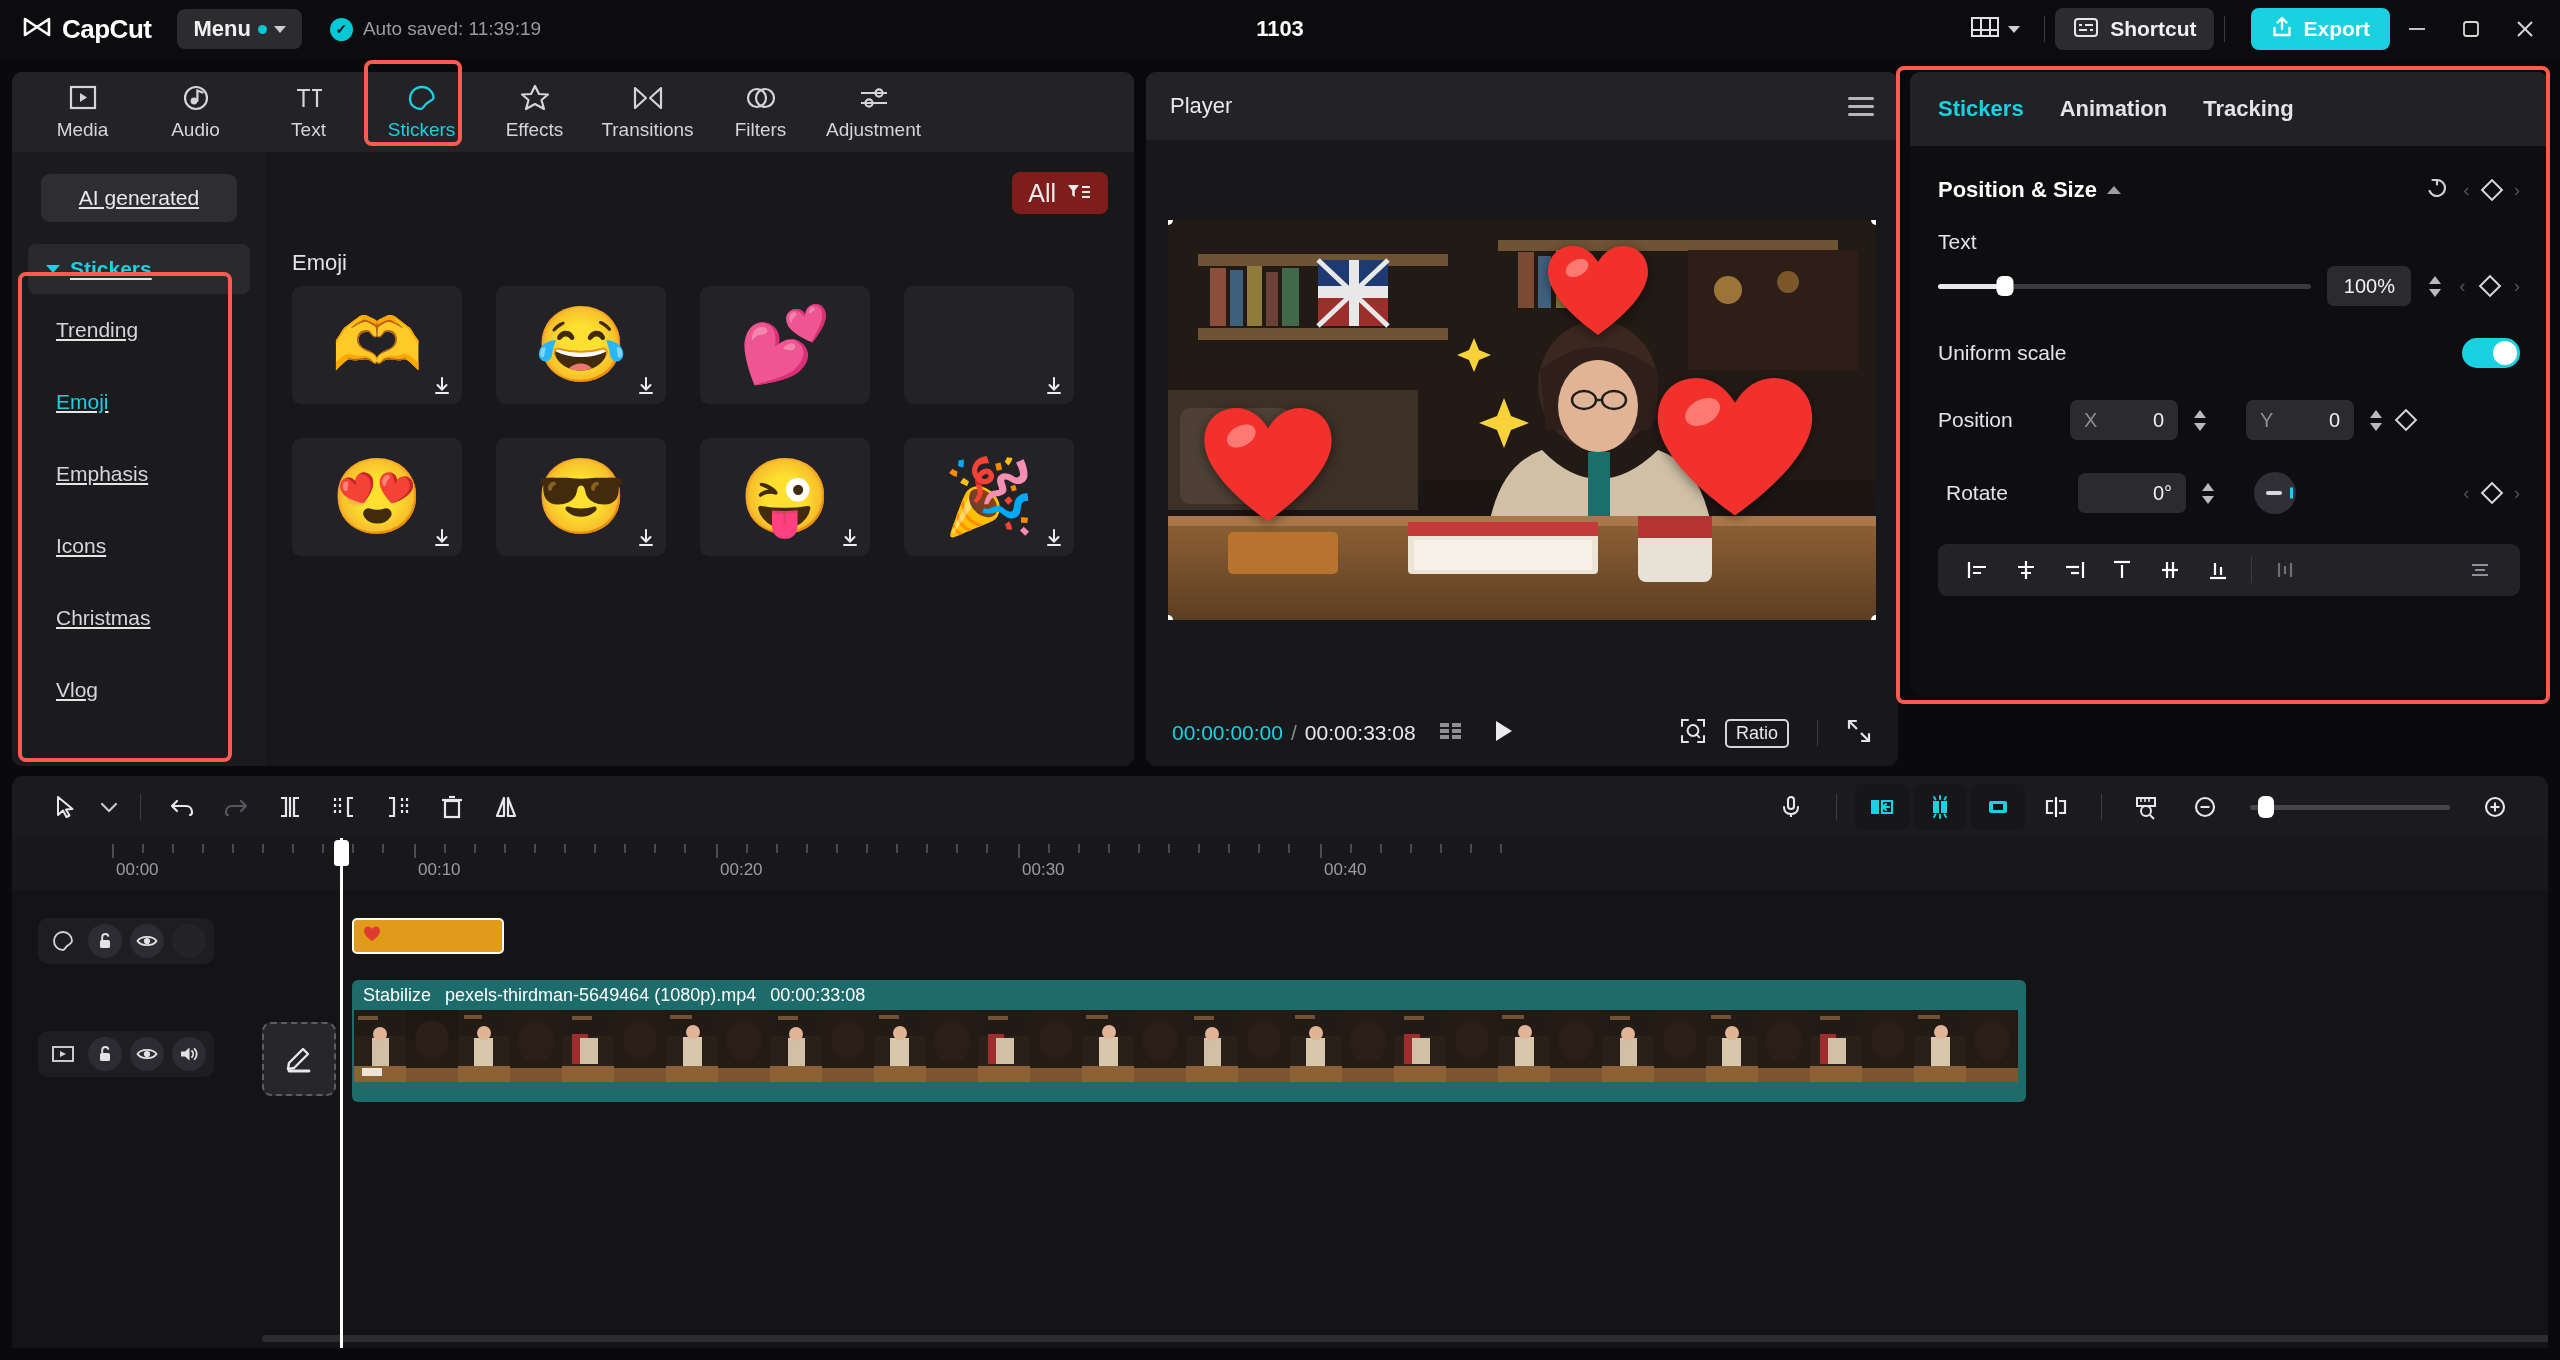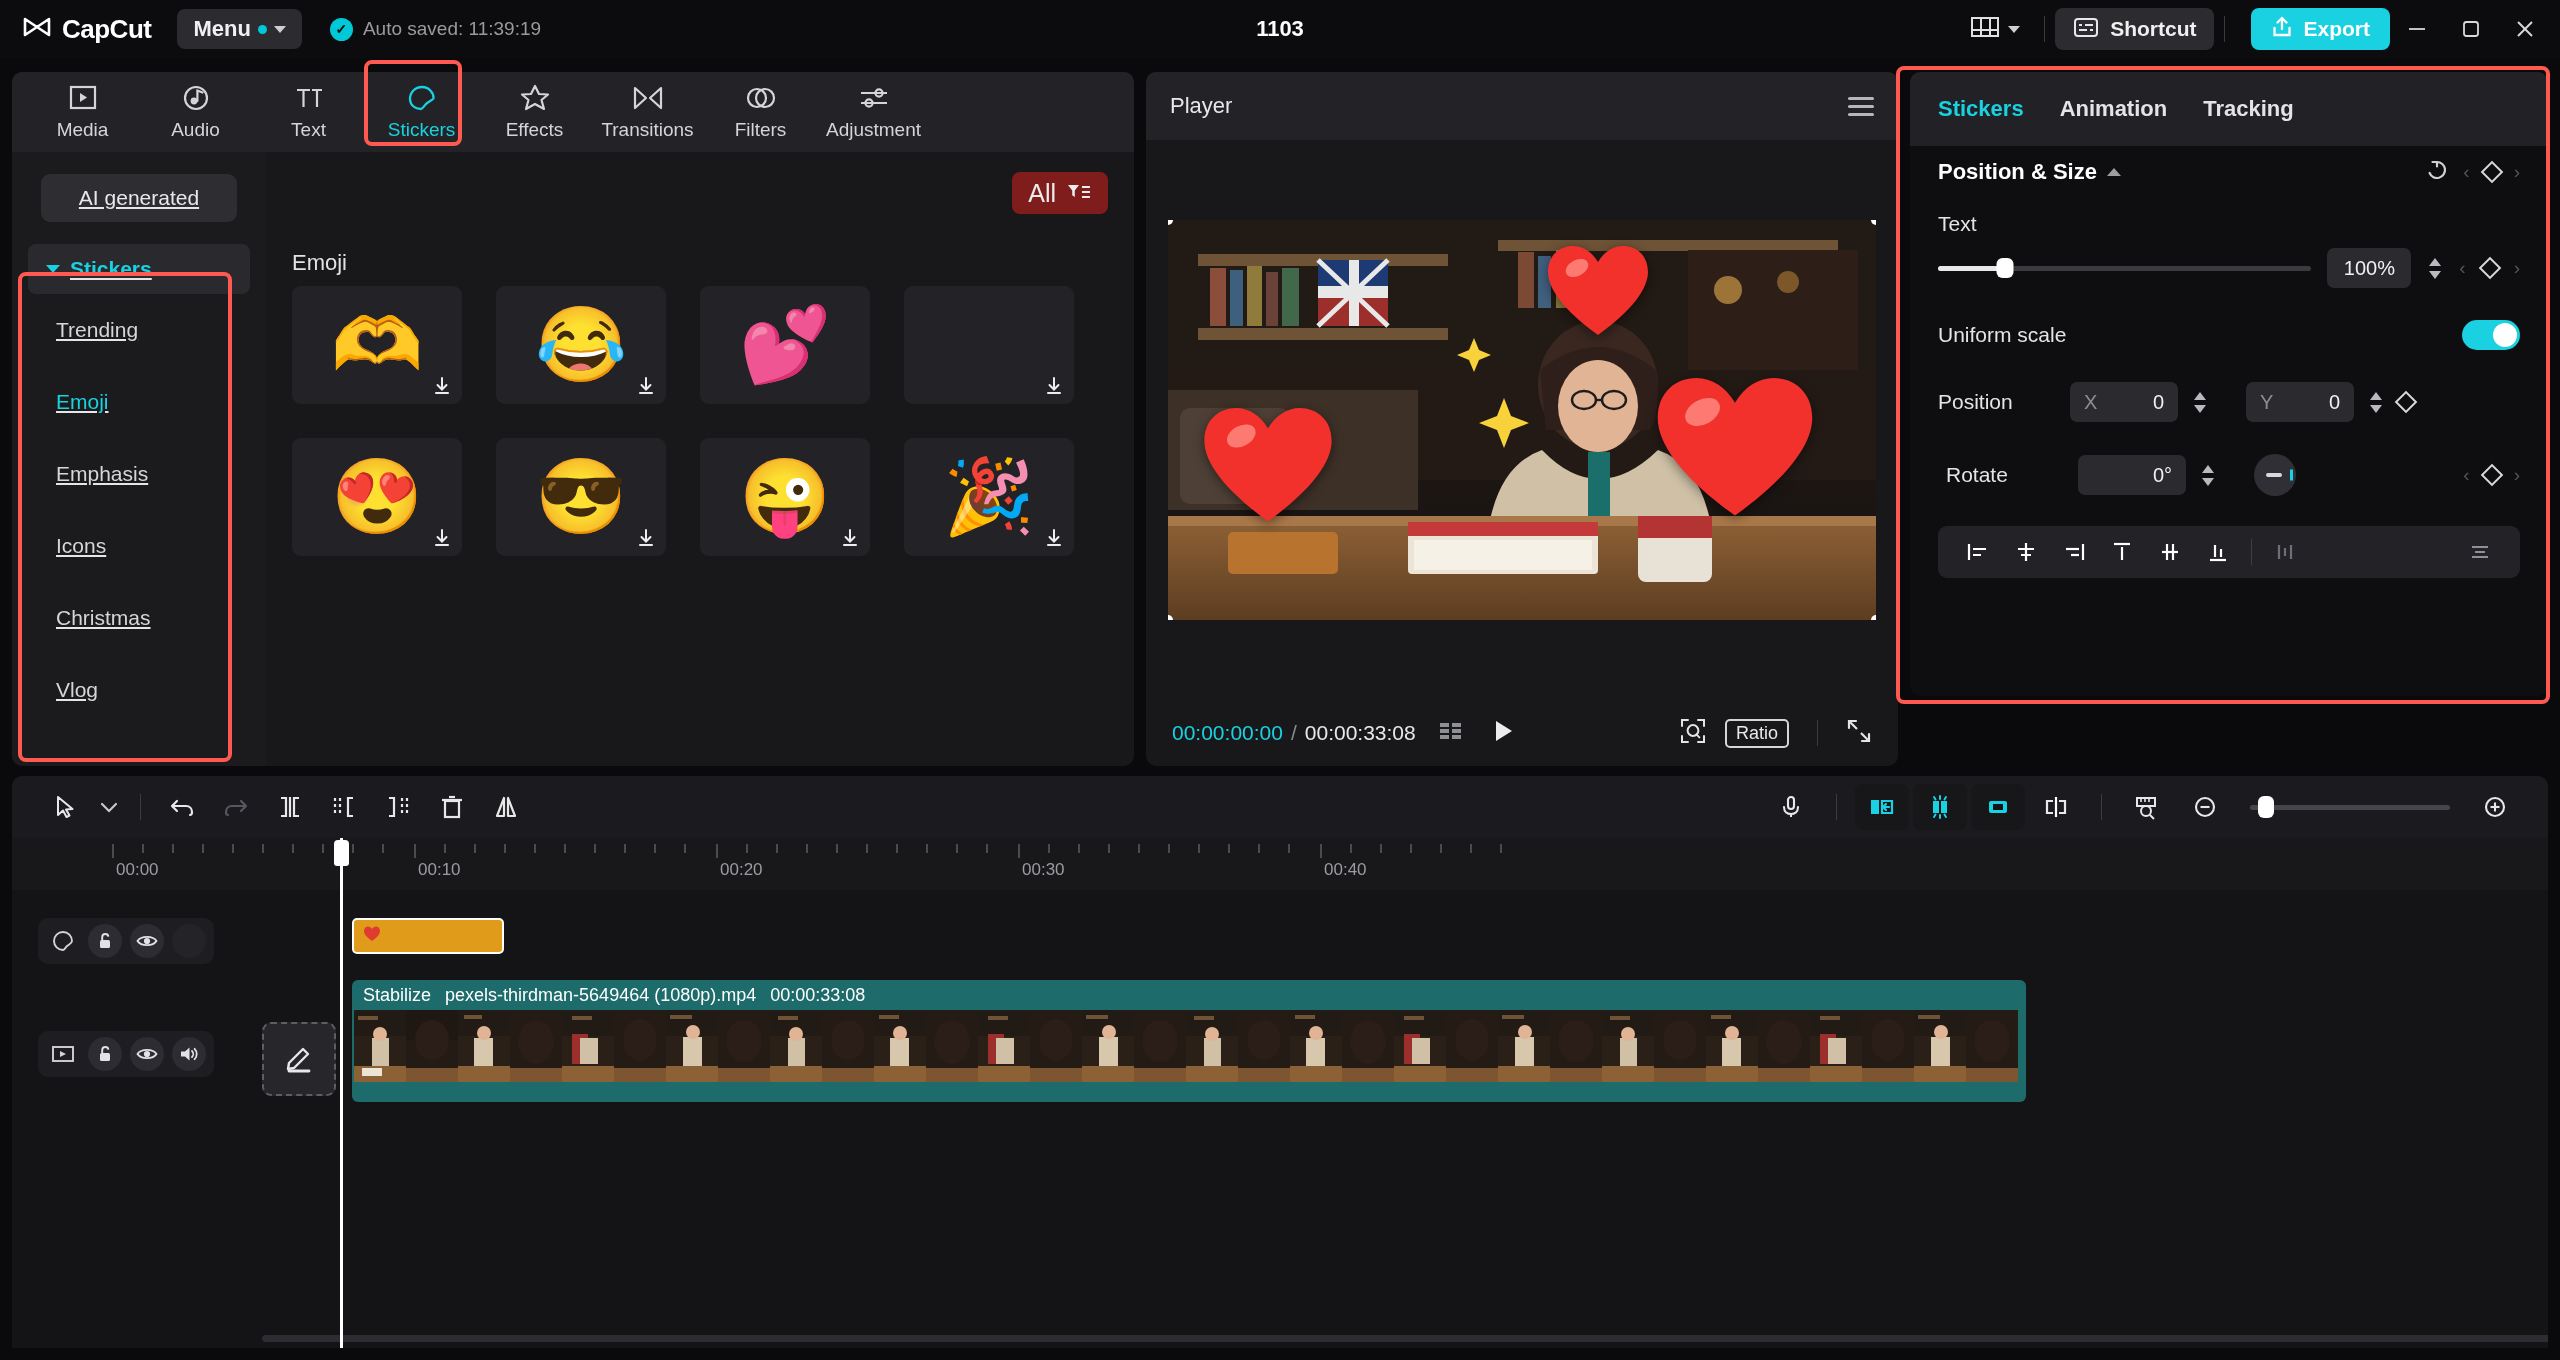--- a/index.html
+++ b/index.html
@@ -132,21 +132,21 @@
 
   
   .rightpanel {
     position: absolute; left: 1910px; top: 72px; width: 638px; height: 624px;
     background: #0e0e10; border-radius: 10px; overflow: hidden;
   }
   .rp-tabs { height: 74px; background: #222226; display: flex; align-items: center; padding-left: 28px; gap: 36px; }
   .rp-tab { font-size: 22px; font-weight: bold; color: #e4e4e7; cursor: pointer; }
   .rp-tab.active { color: #19d1e0; }
   .rp-body { padding: 0 28px; }
-  .rp-sec-head { display: flex; align-items: center; margin-top: 12px; }
+  .rp-sec-head { display: flex; align-items: center; margin-top: 30px; }
   .rp-sec-title { font-size: 22px; font-weight: bold; color: #ffffff; }
   .tri-up { width: 0; height: 0; border-left: 7px solid transparent; border-right: 7px solid transparent; border-bottom: 8px solid #9d9da2; margin-left: 10px; }
   .rp-head-icons { margin-left: auto; display: flex; align-items: center; gap: 14px; }
   .kf-diamond { width: 16px; height: 16px; border: 2px solid #d8d8db; transform: rotate(45deg); cursor: pointer; }
   .chev { color: #555559; font-size: 19px; }
   .row-label { font-size: 21px; color: #e4e4e7; }
   .scale-row { margin-top: 26px; }
   .slider-line { display: flex; align-items: center; gap: 16px; margin-top: 12px; }
   .track { position: relative; flex: 1; height: 5px; background: #3a3a3f; border-radius: 3px; }
   .track .fill { position: absolute; left: 0; top: 0; height: 5px; background: #e9e9ec; border-radius: 3px; width: 18%; }

